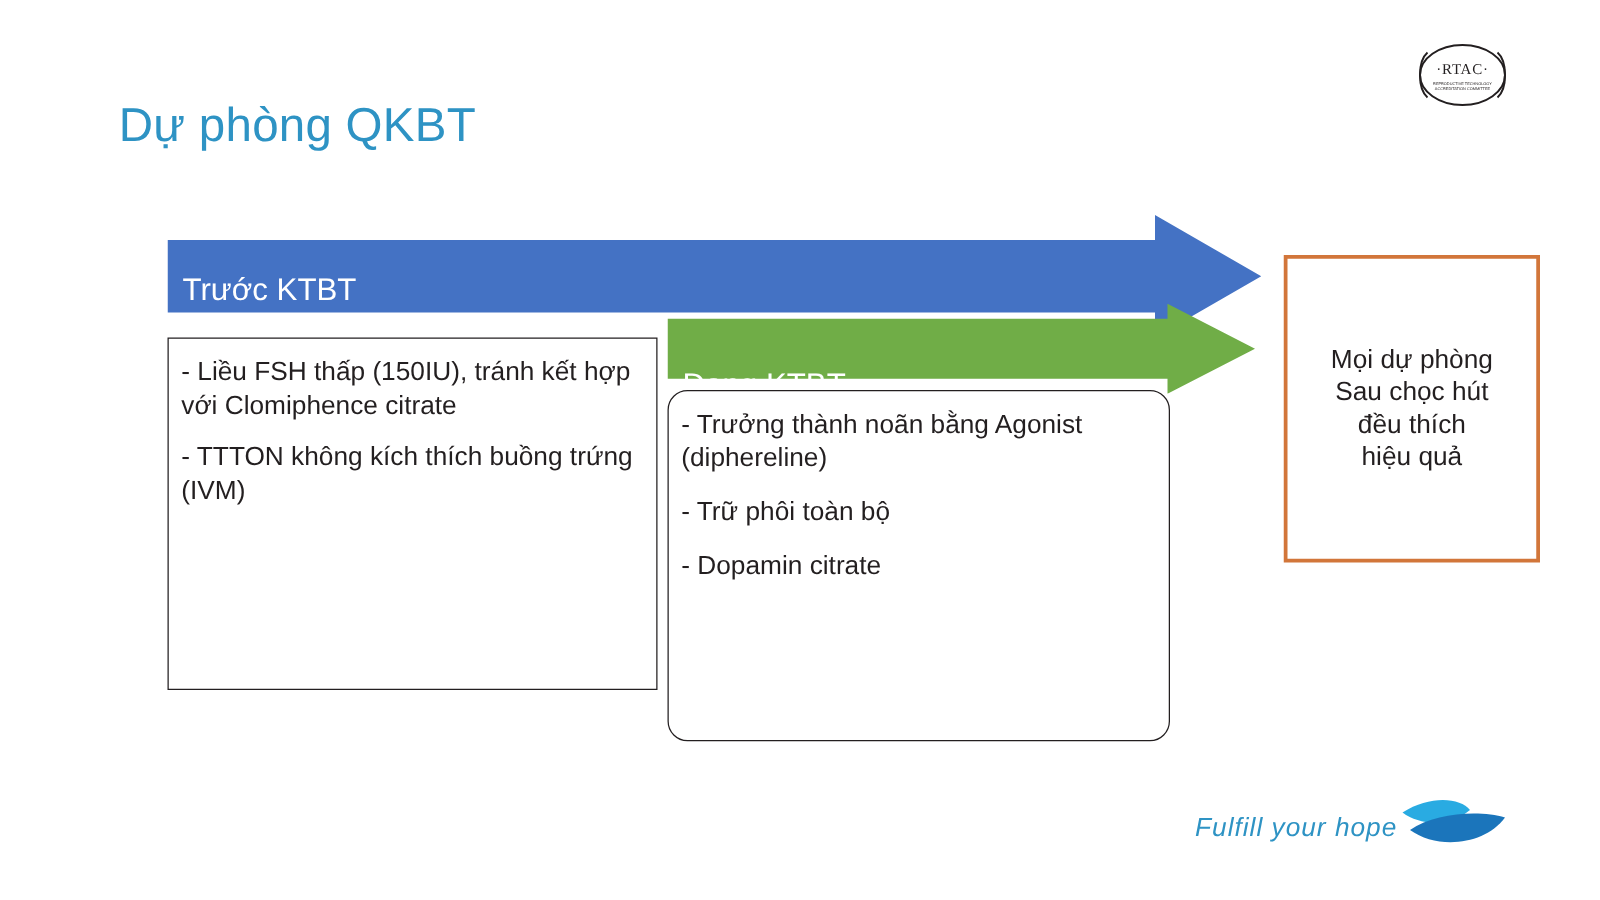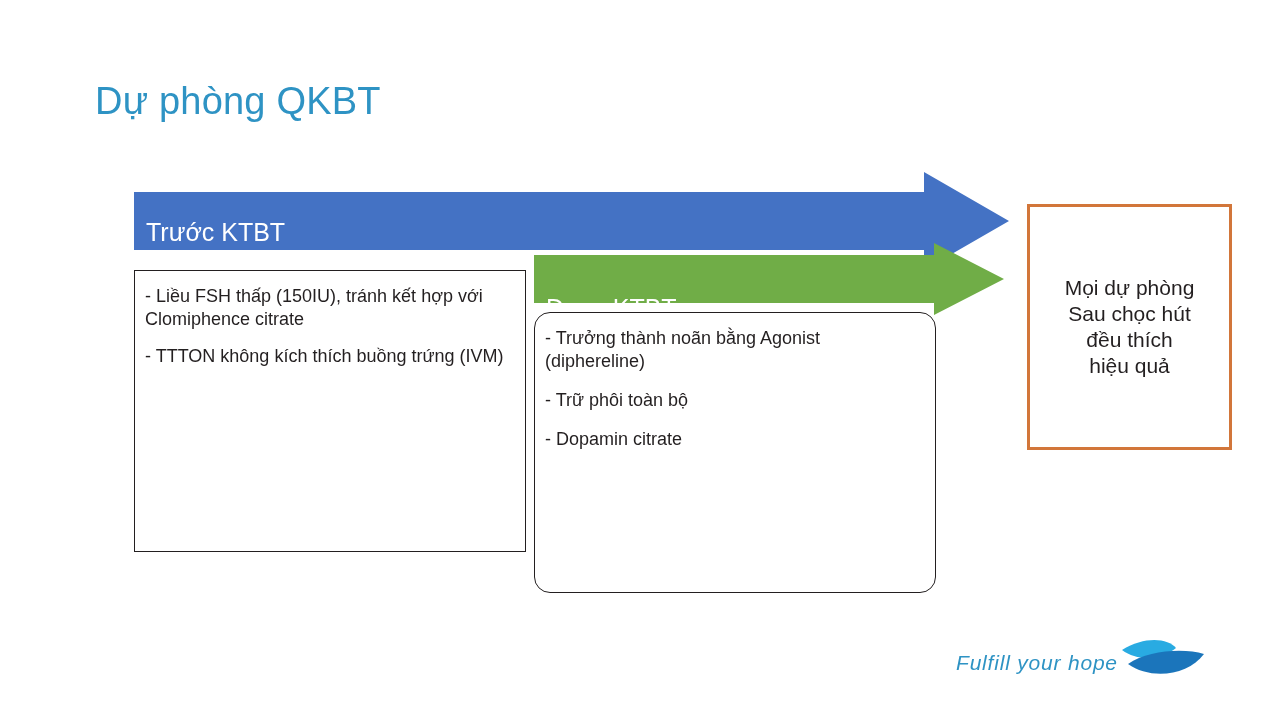--- a/index.html
+++ b/index.html
@@ -90,21 +90,21 @@
   .box-mid {
     left: 534px;
     top: 312px;
     width: 402px;
     height: 281px;
     z-index: 3;
     border-radius: 16px;
   }
   .box-body {
     padding: 14px 10px 0 10px;
-    font-size: 18px;
+    font-size: 21px;
     color: #231f20;
     line-height: 1.28;
   }
   .box-body p {
     margin: 0 0 14px 0;
   }
   .box-mid .box-body p {
     margin-bottom: 16px;
   }
 
@@ -152,20 +152,30 @@
   }
   .footer-mark svg { display:block; }
 </style>
 </head>
 <body>
 
 <div class="slide">
 
   <div class="slide-title">Dự phòng QKBT</div>
 
+  <div class="rtac-logo">
+    <svg width="80" height="56" viewBox="0 0 80 56" xmlns="http://www.w3.org/2000/svg">
+      <ellipse cx="40" cy="28" rx="34" ry="24" fill="none" stroke="#231f20" stroke-width="1.6"></ellipse>
+      <path d="M12 10 C4 17, 4 39, 12 46" fill="none" stroke="#231f20" stroke-width="1.6"></path>
+      <path d="M68 10 C76 17, 76 39, 68 46" fill="none" stroke="#231f20" stroke-width="1.6"></path>
+      <text x="40" y="27" font-family="'Liberation Serif', serif" font-size="12" letter-spacing="0.6" text-anchor="middle" fill="#231f20">·RTAC·</text>
+      <text x="40" y="36" font-family="'Liberation Sans', sans-serif" font-size="3.1" text-anchor="middle" fill="#231f20">REPRODUCTIVE TECHNOLOGY</text>
+      <text x="40" y="40" font-family="'Liberation Sans', sans-serif" font-size="3.1" text-anchor="middle" fill="#231f20">ACCREDITATION COMMITTEE</text>
+    </svg>
+  </div>
 
   <div class="arrow-blue">
     <svg width="875" height="98" viewBox="0 0 875 98" xmlns="http://www.w3.org/2000/svg">
       <polygon points="0,20 790,20 790,0 875,49 790,98 790,78 0,78" fill="#4472c4"></polygon>
     </svg>
   </div>
   <div class="arrow-label arrow-label-blue">Trước KTBT</div>
 
   <div class="arrow-green">
     <svg width="470" height="72" viewBox="0 0 470 72" xmlns="http://www.w3.org/2000/svg">

